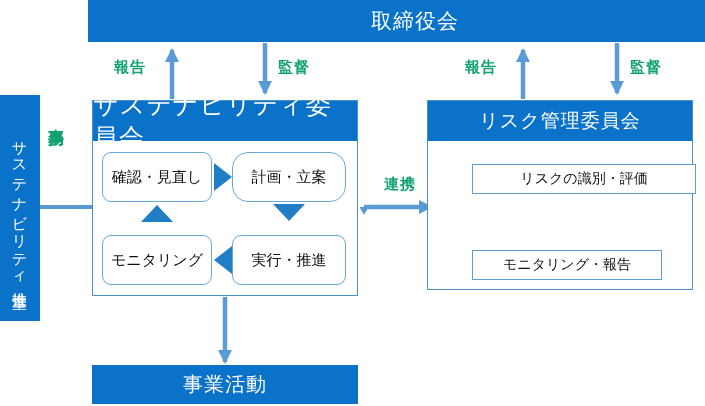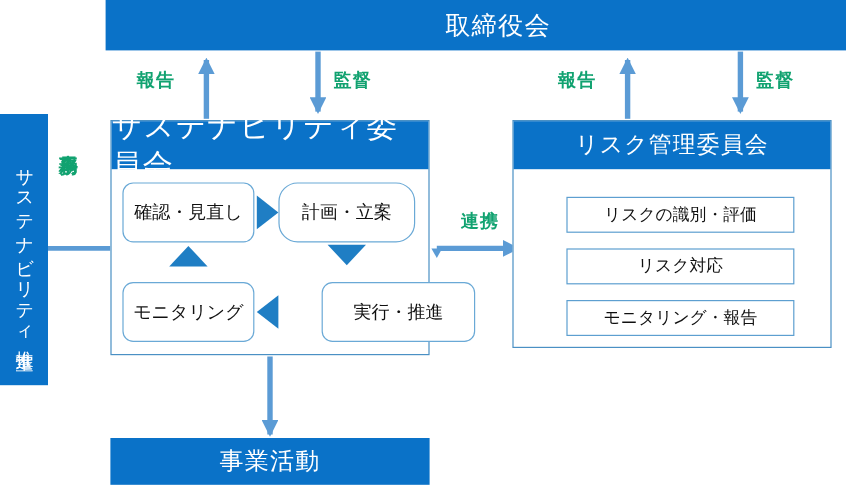--- a/index.html
+++ b/index.html
@@ -143,21 +143,21 @@
     color: #101010;
     font-size: 15px;
     display: flex;
     align-items: center;
     justify-content: center;
     letter-spacing: 0px;
   }
   #pdca-check  { left: 102px; top: 152px; width: 110px; height: 50px; }
   #pdca-plan   { left: 232px; top: 152px; width: 114px; height: 50px; border-radius: 16px; }
   #pdca-monitor{ left: 102px; top: 235px; width: 110px; height: 50px; }
-  #pdca-do     { left: 232px; top: 235px; width: 128px; height: 50px; margin-left: 36px; }
+  #pdca-do     { left: 232px; top: 235px; width: 114px; height: 50px; }
 
   
   .tri {
     position: absolute;
     width: 0;
     height: 0;
   }
   .tri-right {
     border-top: 14px solid transparent;
     border-bottom: 14px solid transparent;
@@ -188,21 +188,21 @@
     position: absolute;
     box-sizing: border-box;
     border: 1.5px solid #5d9fd0;
     background: #ffffff;
     color: #101010;
     font-size: 14px;
     display: flex;
     align-items: center;
     justify-content: center;
   }
-  #risk-1 { left: 472px; top: 164px; width: 190px; height: 30px; }
+  #risk-1 { left: 472px; top: 164px; width: 224px; height: 30px; }
   #risk-2 { left: 472px; top: 207px; width: 190px; height: 30px; }
   #risk-3 { left: 472px; top: 250px; width: 190px; height: 30px; }
 
   
   .caption {
     position: absolute;
     color: #11a270;
     font-size: 15px;
     font-weight: bold;
     letter-spacing: 1px;
@@ -311,20 +311,19 @@
   <div class="tri tri-right" id="tri-1"></div>
   <div class="tri tri-down" id="tri-2"></div>
   <div class="tri tri-left" id="tri-3"></div>
   <div class="tri tri-up" id="tri-4"></div>
 
   <div class="panel" id="risk-committee">
     <div class="panel-header">リスク管理委員会</div>
   </div>
 
   <div class="risk-box" id="risk-1">リスクの識別・評価</div>
-  <div class="risk-box" id="risk-2">リスク対応</div>
   <div class="risk-box" id="risk-3">モニタリング・報告</div>
 
   <div class="solid-bar" id="business-box">
     <span>事業活動</span>
   </div>
 
 </div>
 
 </body></html>

